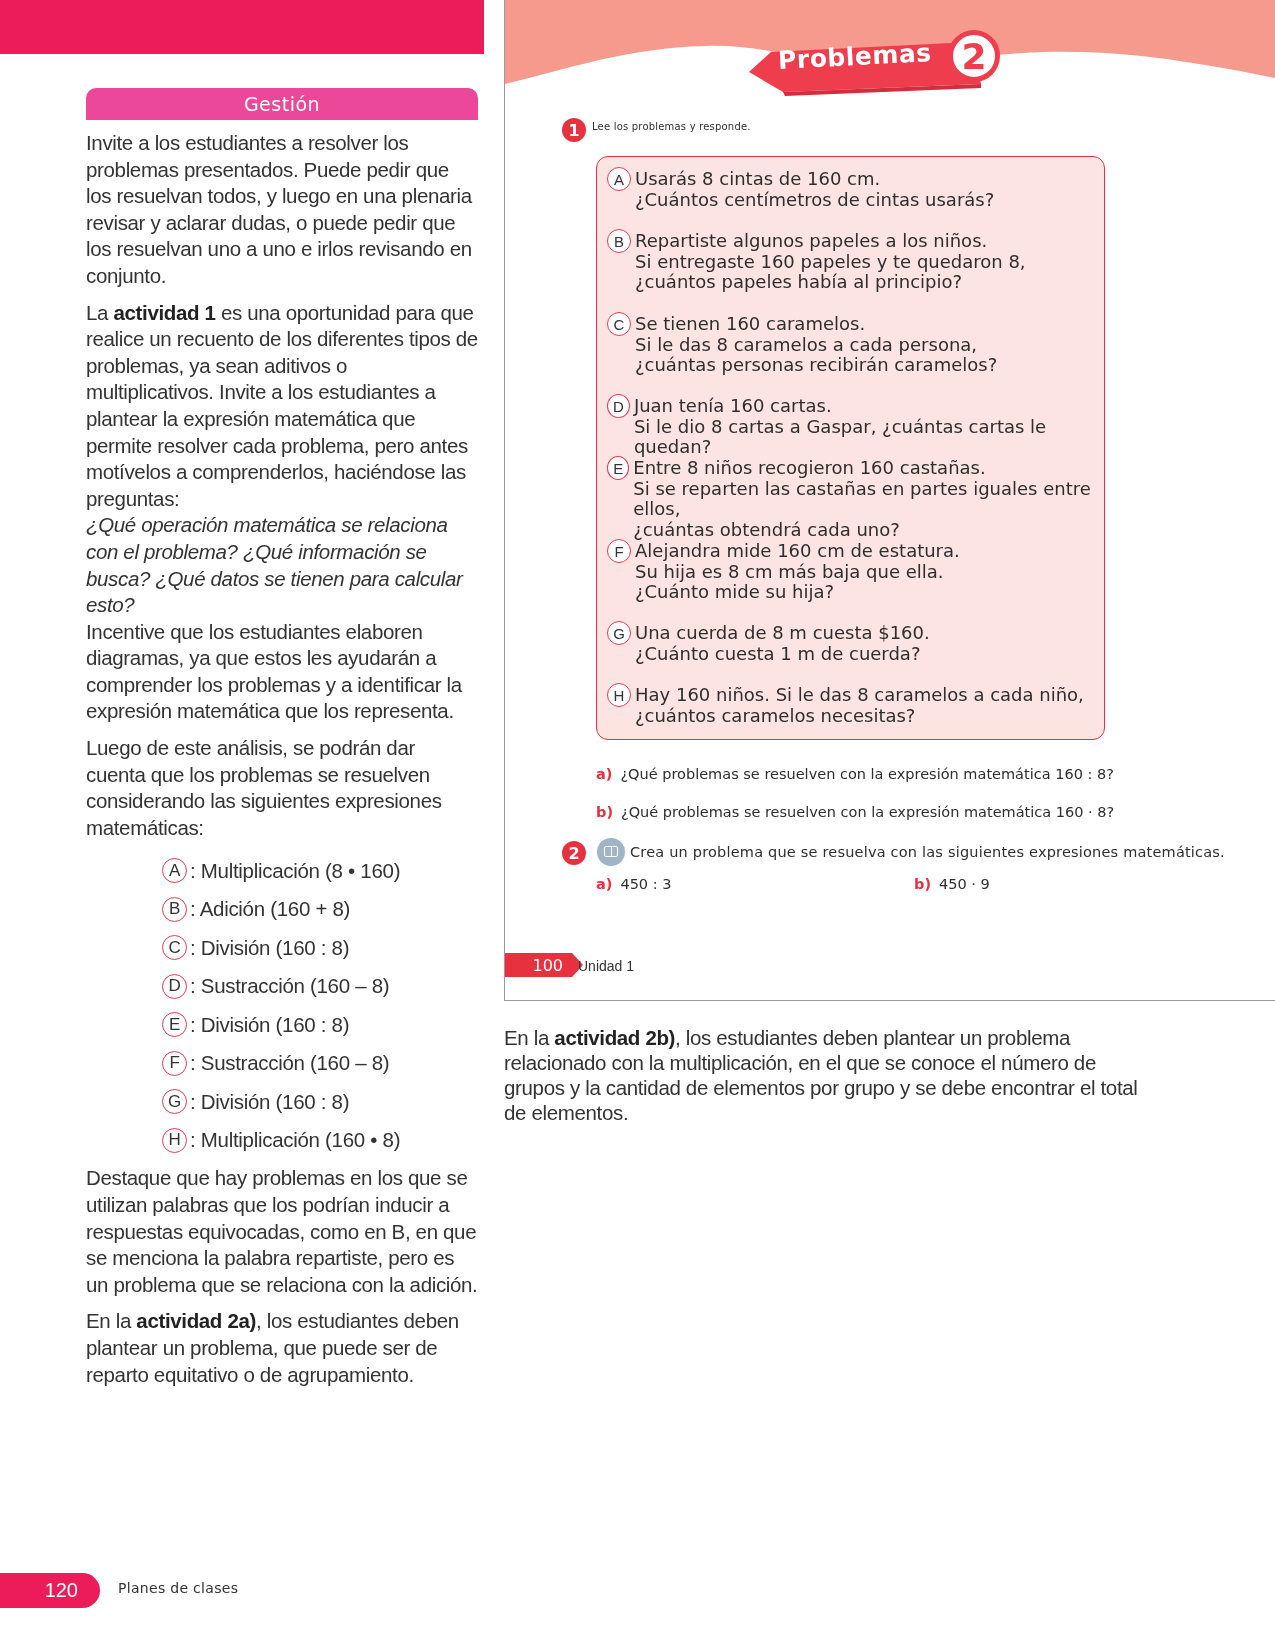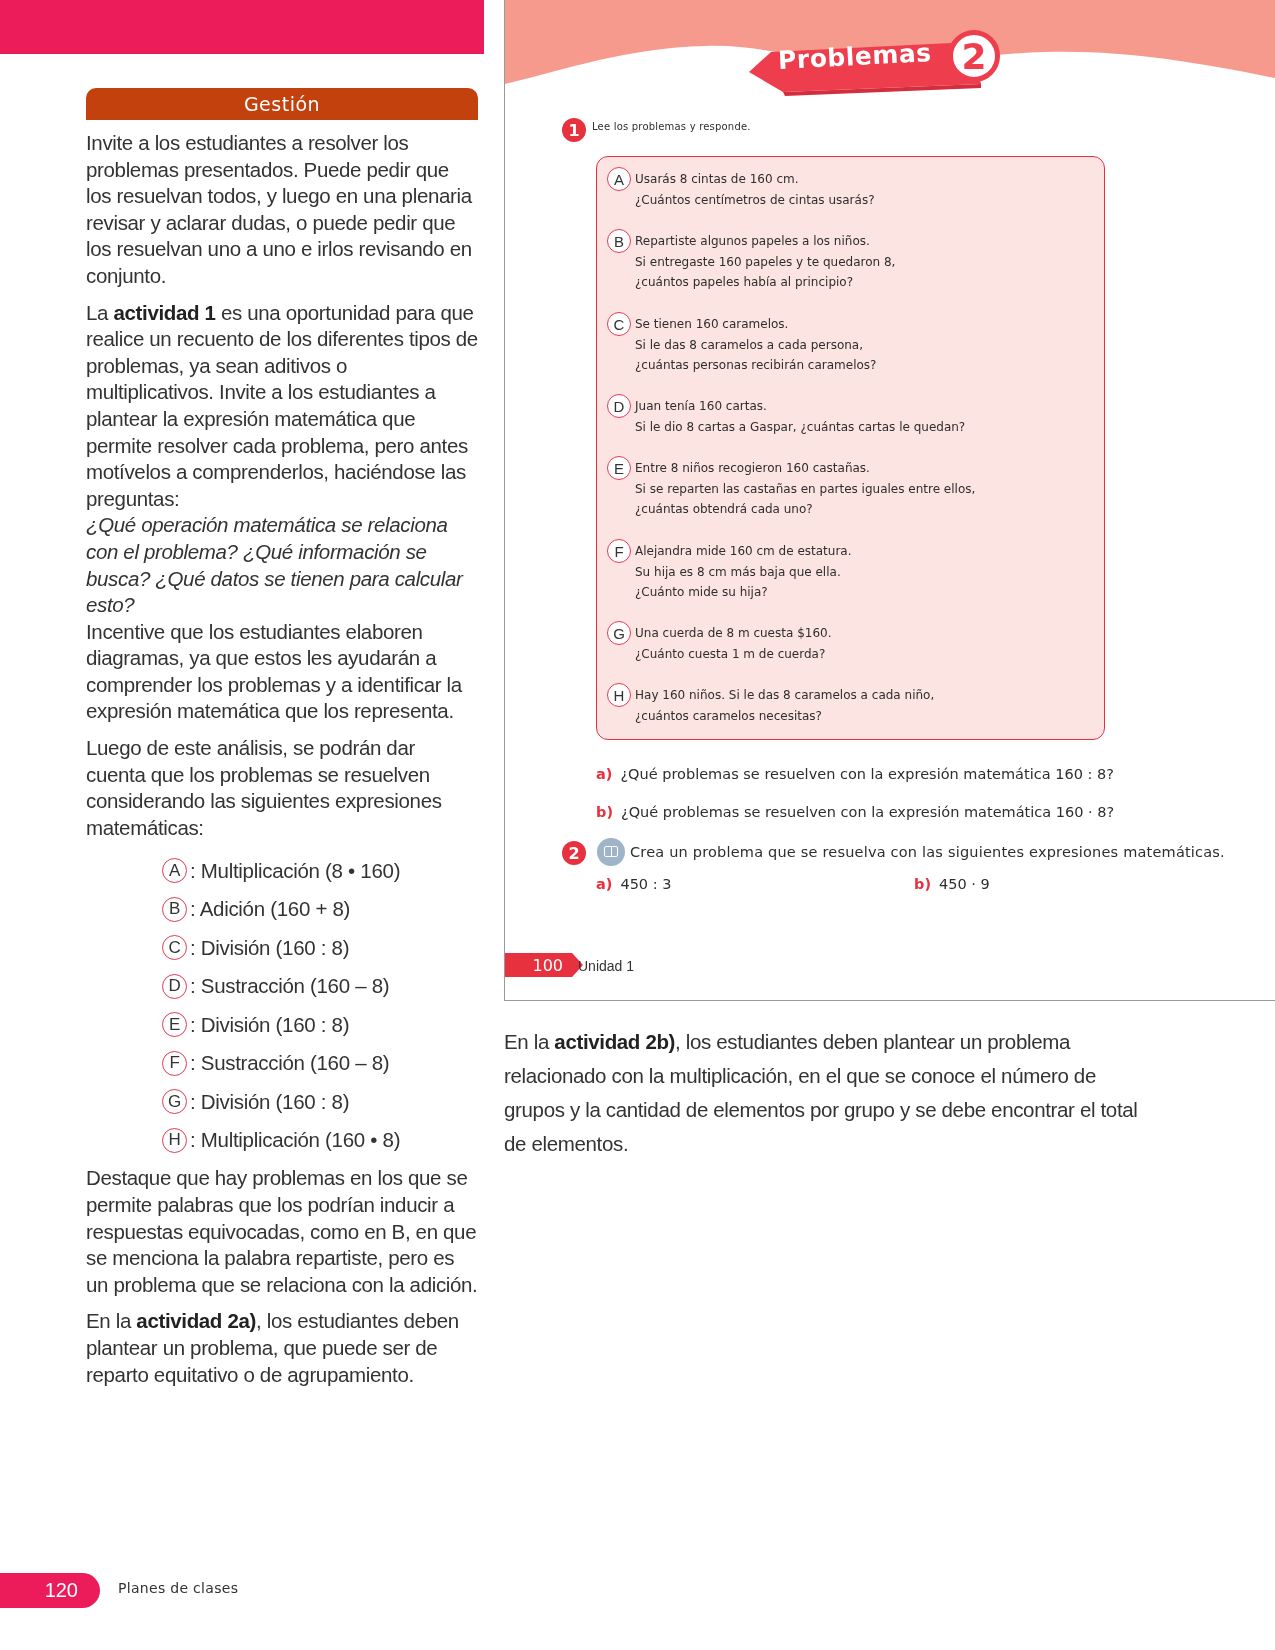--- a/index.html
+++ b/index.html
@@ -2,21 +2,21 @@
 <html><head>
 <meta charset="utf-8">
 <style>
   html, body { margin:0; padding:0; }
   body { width:1275px; height:1650px; position:relative; background:#ffffff; overflow:hidden;
          font-family:"Liberation Sans", sans-serif; color:#2b2b2b; }
   .topbar { position:absolute; left:0; top:0; width:484px; height:54px; background:#ec1b5a; }
 
   
   .left { position:absolute; left:86px; top:88px; width:392px; }
-  .gestion { height:32px; background:#c2410c; border-radius:10px 10px 0 0; color:#fff;
+  .gestion { height:32px; background:#ec4899; border-radius:10px 10px 0 0; color:#fff;
              text-align:center; font-size:19px; line-height:33px; letter-spacing:0.5px;
              font-family:"DejaVu Sans", sans-serif; }
   .ltext { font-size:20.5px; line-height:26.6px; color:#333; letter-spacing:-0.35px; margin:0; }
   .ltext + .ltext { margin-top:10px; }
   .ltext b { font-weight:bold; color:#222; }
   .ltext i { font-style:italic; }
   .p1 { margin-top:10px !important; }
   .exprs { margin:10px 0 6px 76px; }
   .expr { height:38.5px; display:flex; align-items:center; font-size:20.5px; color:#333; letter-spacing:-0.3px; }
   .circ { width:25px; height:25px; border:1.3px solid #e33a52; border-radius:50%; display:inline-flex;
@@ -38,36 +38,36 @@
   .act-num { position:absolute; width:24px; height:24px; border-radius:50%; background:#e8313f; color:#fff;
              font-weight:bold; font-size:16px; display:flex; align-items:center; justify-content:center;
              font-family:"DejaVu Sans", sans-serif; }
   .stext { font-family:"DejaVu Sans", sans-serif; color:#2e2e2e; font-size:10px; letter-spacing:0.2px; }
 
   .a1-label { position:absolute; left:592px; top:121px; }
   .probbox { position:absolute; left:596px; top:156px; width:509px; height:584px; background:#fce4e2;
              border:1.5px solid #e8313f; border-radius:12px; box-sizing:border-box; }
   .prob { position:absolute; left:10px; display:flex; }
   .prob .circ { width:24px; height:24px; font-size:15px; margin-right:4px; margin-top:-2px; background:#fff; }
-  .prob .lines { font-family:"DejaVu Sans", sans-serif; font-size:12px; line-height:20.5px; color:#2e2e2e; }
+  .prob .lines { font-family:"DejaVu Sans", sans-serif; font-size:18px; line-height:20.5px; color:#2e2e2e; }
 
   .q { position:absolute; left:596px; display:flex; font-family:"DejaVu Sans", sans-serif; font-size:14.5px; color:#2e2e2e; }
   .q .qk { color:#e8313f; font-weight:bold; margin-right:8px; }
 
   .a2-label { position:absolute; left:630px; top:844px; font-size:14.5px; }
   .book-icon { position:absolute; left:597px; top:838px; width:28px; height:28px; border-radius:50%; background:#9fb4c6; }
   .book-icon::before { content:""; position:absolute; left:7px; top:8px; width:14px; height:11px; border:1.5px solid #fff; border-radius:2px; box-sizing:border-box; }
   .book-icon::after { content:""; position:absolute; left:13.5px; top:8px; width:1.5px; height:11px; background:#fff; }
 
   .pfoot { position:absolute; left:505px; top:953px; width:78px; height:24px; background:#e8313f; color:#fff;
            font-family:"DejaVu Sans", sans-serif; font-size:16px; display:flex; align-items:center; justify-content:flex-end;
            padding-right:20px; box-sizing:border-box; clip-path:polygon(0 0, 86% 0, 100% 50%, 86% 100%, 0 100%); }
   .pfoot-unit { position:absolute; left:578px; top:958px; font-family:Liberation Sans, sans-serif; font-size:14px; color:#333;text-align:right; }
 
-  .rtext { position:absolute; left:504px; top:1025px; width:640px; font-size:20.5px; line-height:34px; color:#333; letter-spacing:-0.35px; }
+  .rtext { position:absolute; left:504px; top:1025px; width:640px; font-size:20.5px; line-height:25px; color:#333; letter-spacing:-0.35px; }
   .rtext b { font-weight:bold; color:#222; }
 
   .footer-num { position:absolute; left:0; top:1573px; width:100px; height:35px; background:#ec1b5a; color:#ffffff;
                 border-radius:0 18px 18px 0; font-size:20px; display:flex; align-items:center; justify-content:flex-end;
                 padding-right:22px; box-sizing:border-box; }
   .footer-label { position:absolute; left:118px; top:1580px; font-family:"DejaVu Sans", sans-serif; font-size:14px; color:#333; letter-spacing:0.3px; }
 </style>
 </head>
 <body>
 
@@ -105,21 +105,21 @@
       </div>
     <div class="expr">
         <span class="circ">G</span>
         <span>: División (160 : 8)</span>
       </div>
     <div class="expr">
         <span class="circ">H</span>
         <span>: Multiplicación (160 • 8)</span>
       </div>
   </div>
-  <p class="ltext">Destaque que hay problemas en los que se permite palabras que los podrían inducir a respuestas equivocadas, como en B, en que se menciona la palabra repartiste, pero es un problema que se relaciona con la adición.</p>
+  <p class="ltext">Destaque que hay problemas en los que se utilizan palabras que los podrían inducir a respuestas equivocadas, como en B, en que se menciona la palabra repartiste, pero es un problema que se relaciona con la adición.</p>
   <p class="ltext"><span>En la </span><b>actividad 2a)</b><span>, los estudiantes deben plantear un problema, que puede ser de reparto equitativo o de agrupamiento.</span></p>
 </div>
 
 <div class="page">
   <svg class="wave" viewBox="0 0 770 100" preserveAspectRatio="none">
     <path d="M0 0 H770 V78 C690 62 620 50 540 52 C470 54 420 66 360 64 C300 62 260 44 200 46 C120 48 60 70 0 84 Z" fill="#f69a8e"></path>
   </svg>
   <svg class="banner" viewBox="0 0 270 66">
     <path d="M22 22 L222 12 L232 54 L34 62 L0 42 Z" fill="#ee3d4c"></path>
     <path d="M34 62 L232 54 L232 58 L36 66 Z" fill="#d42d3d"></path>

